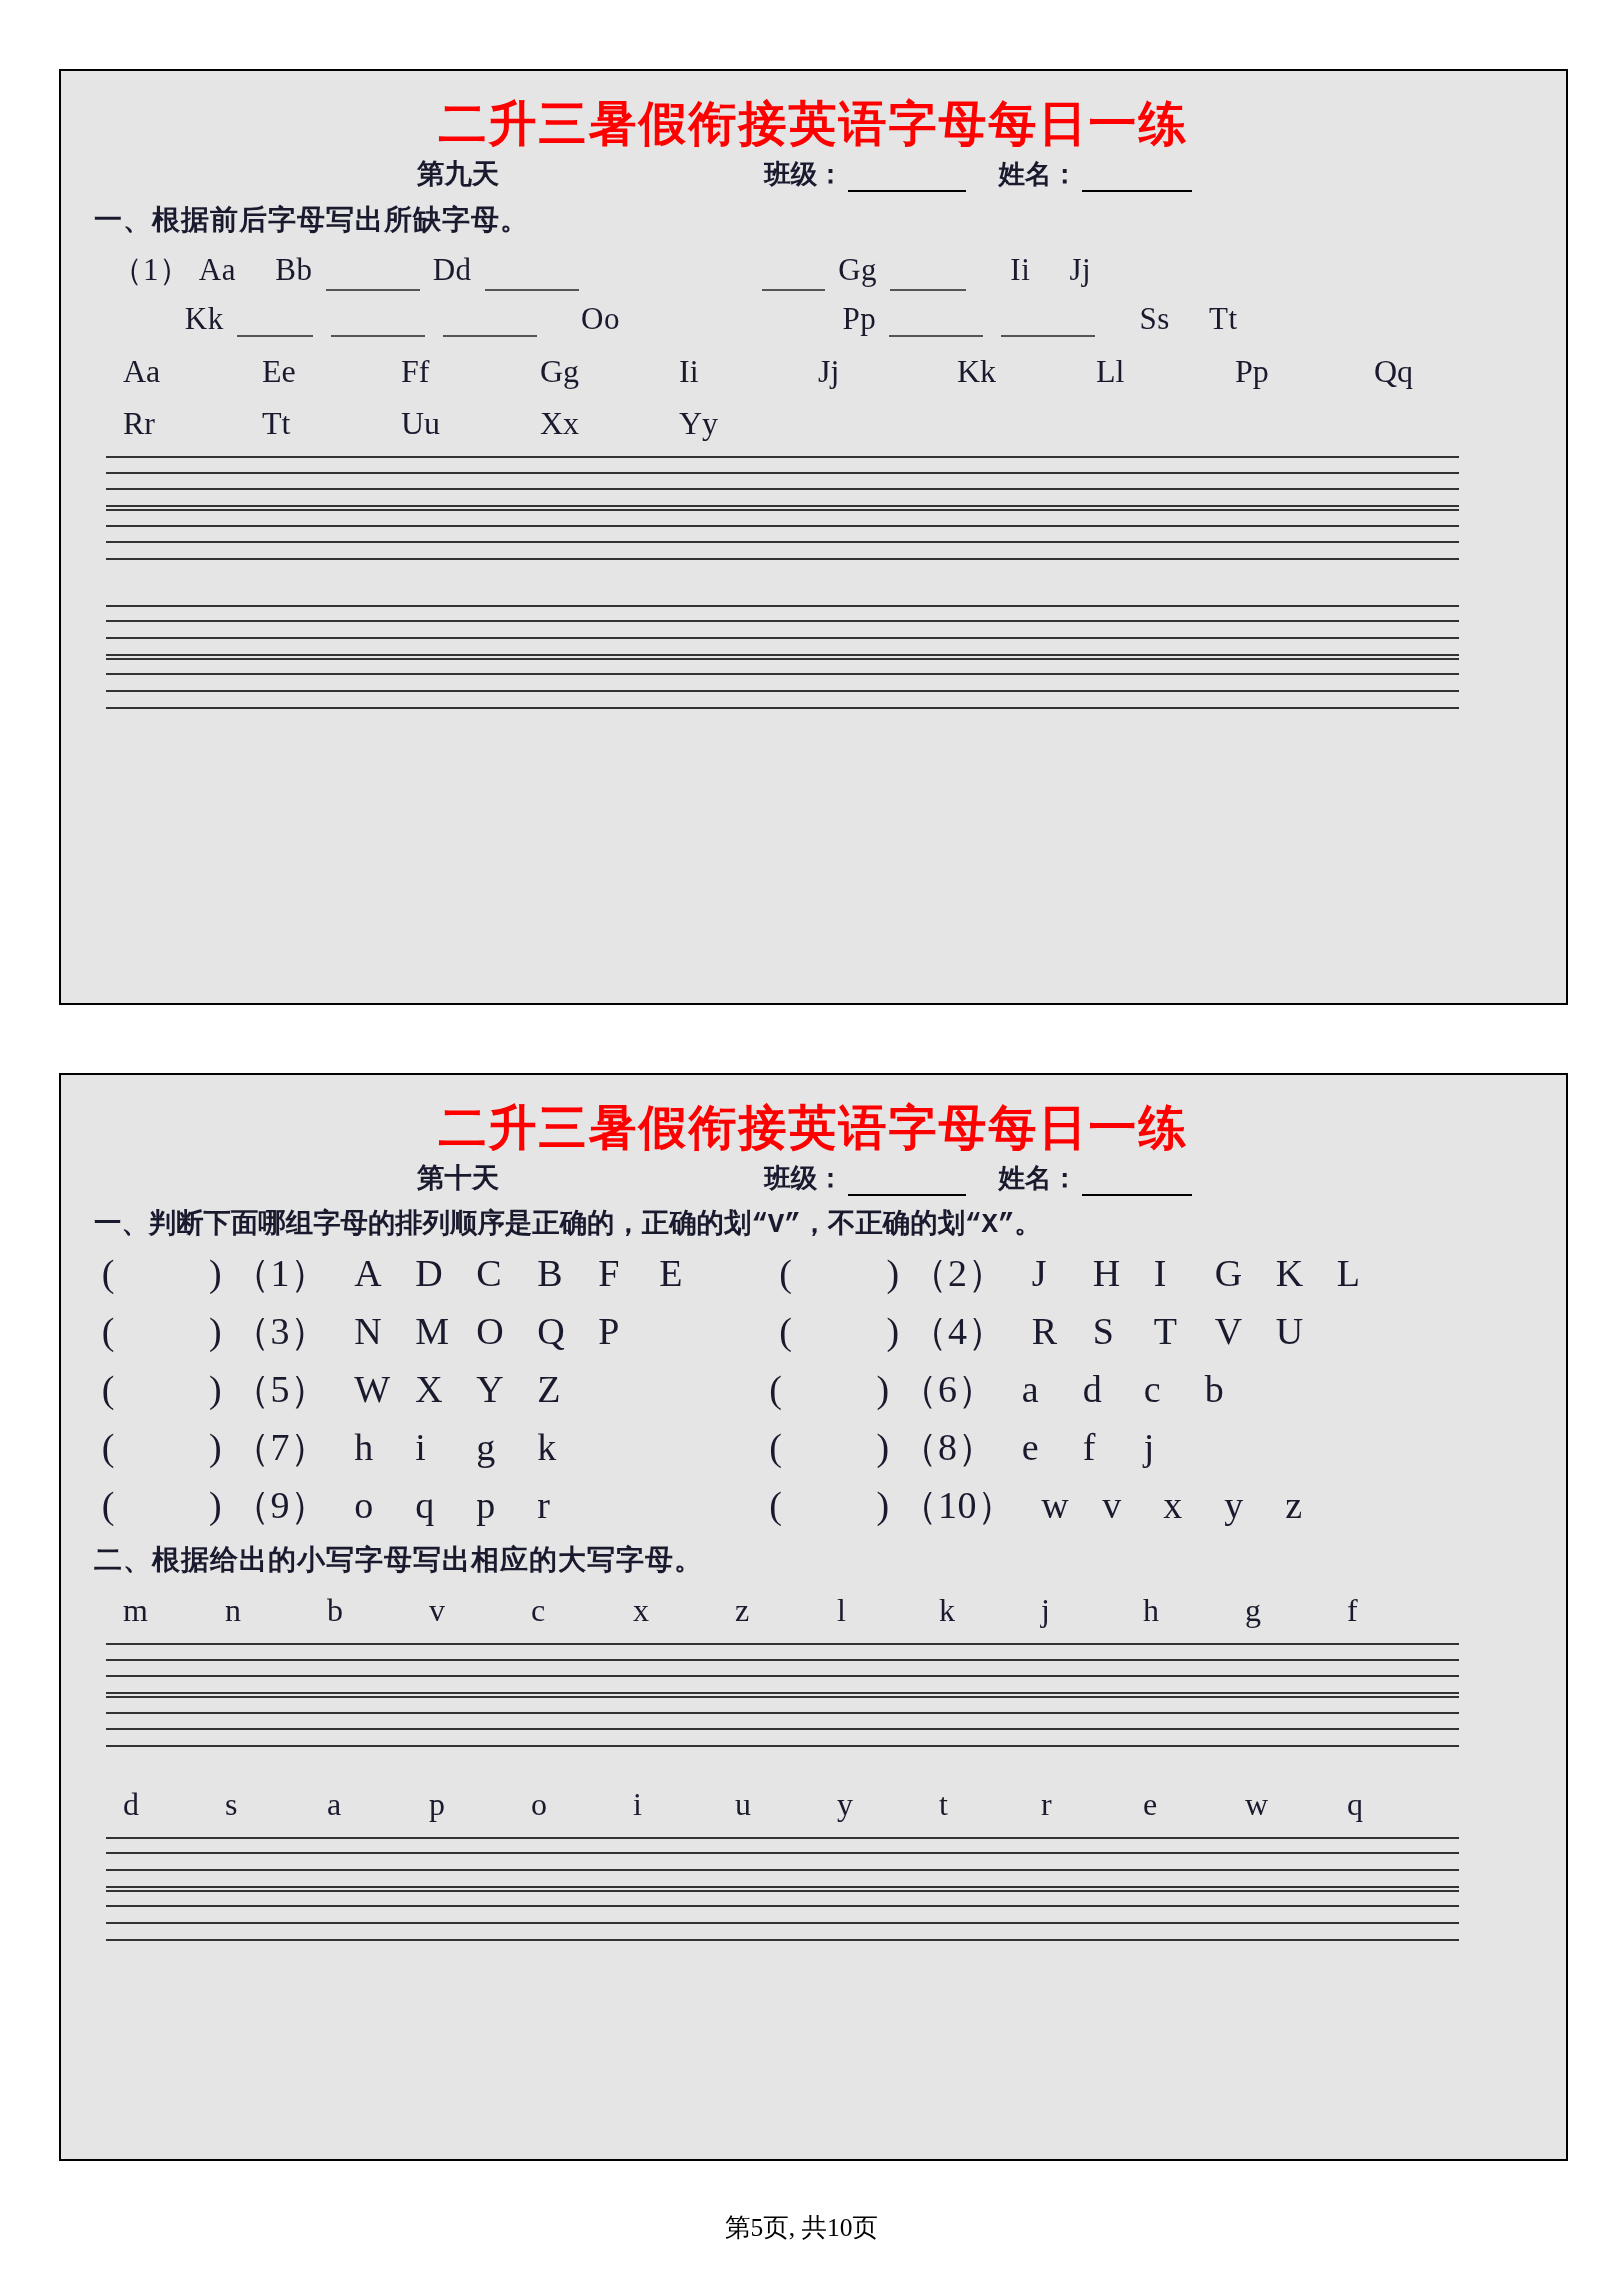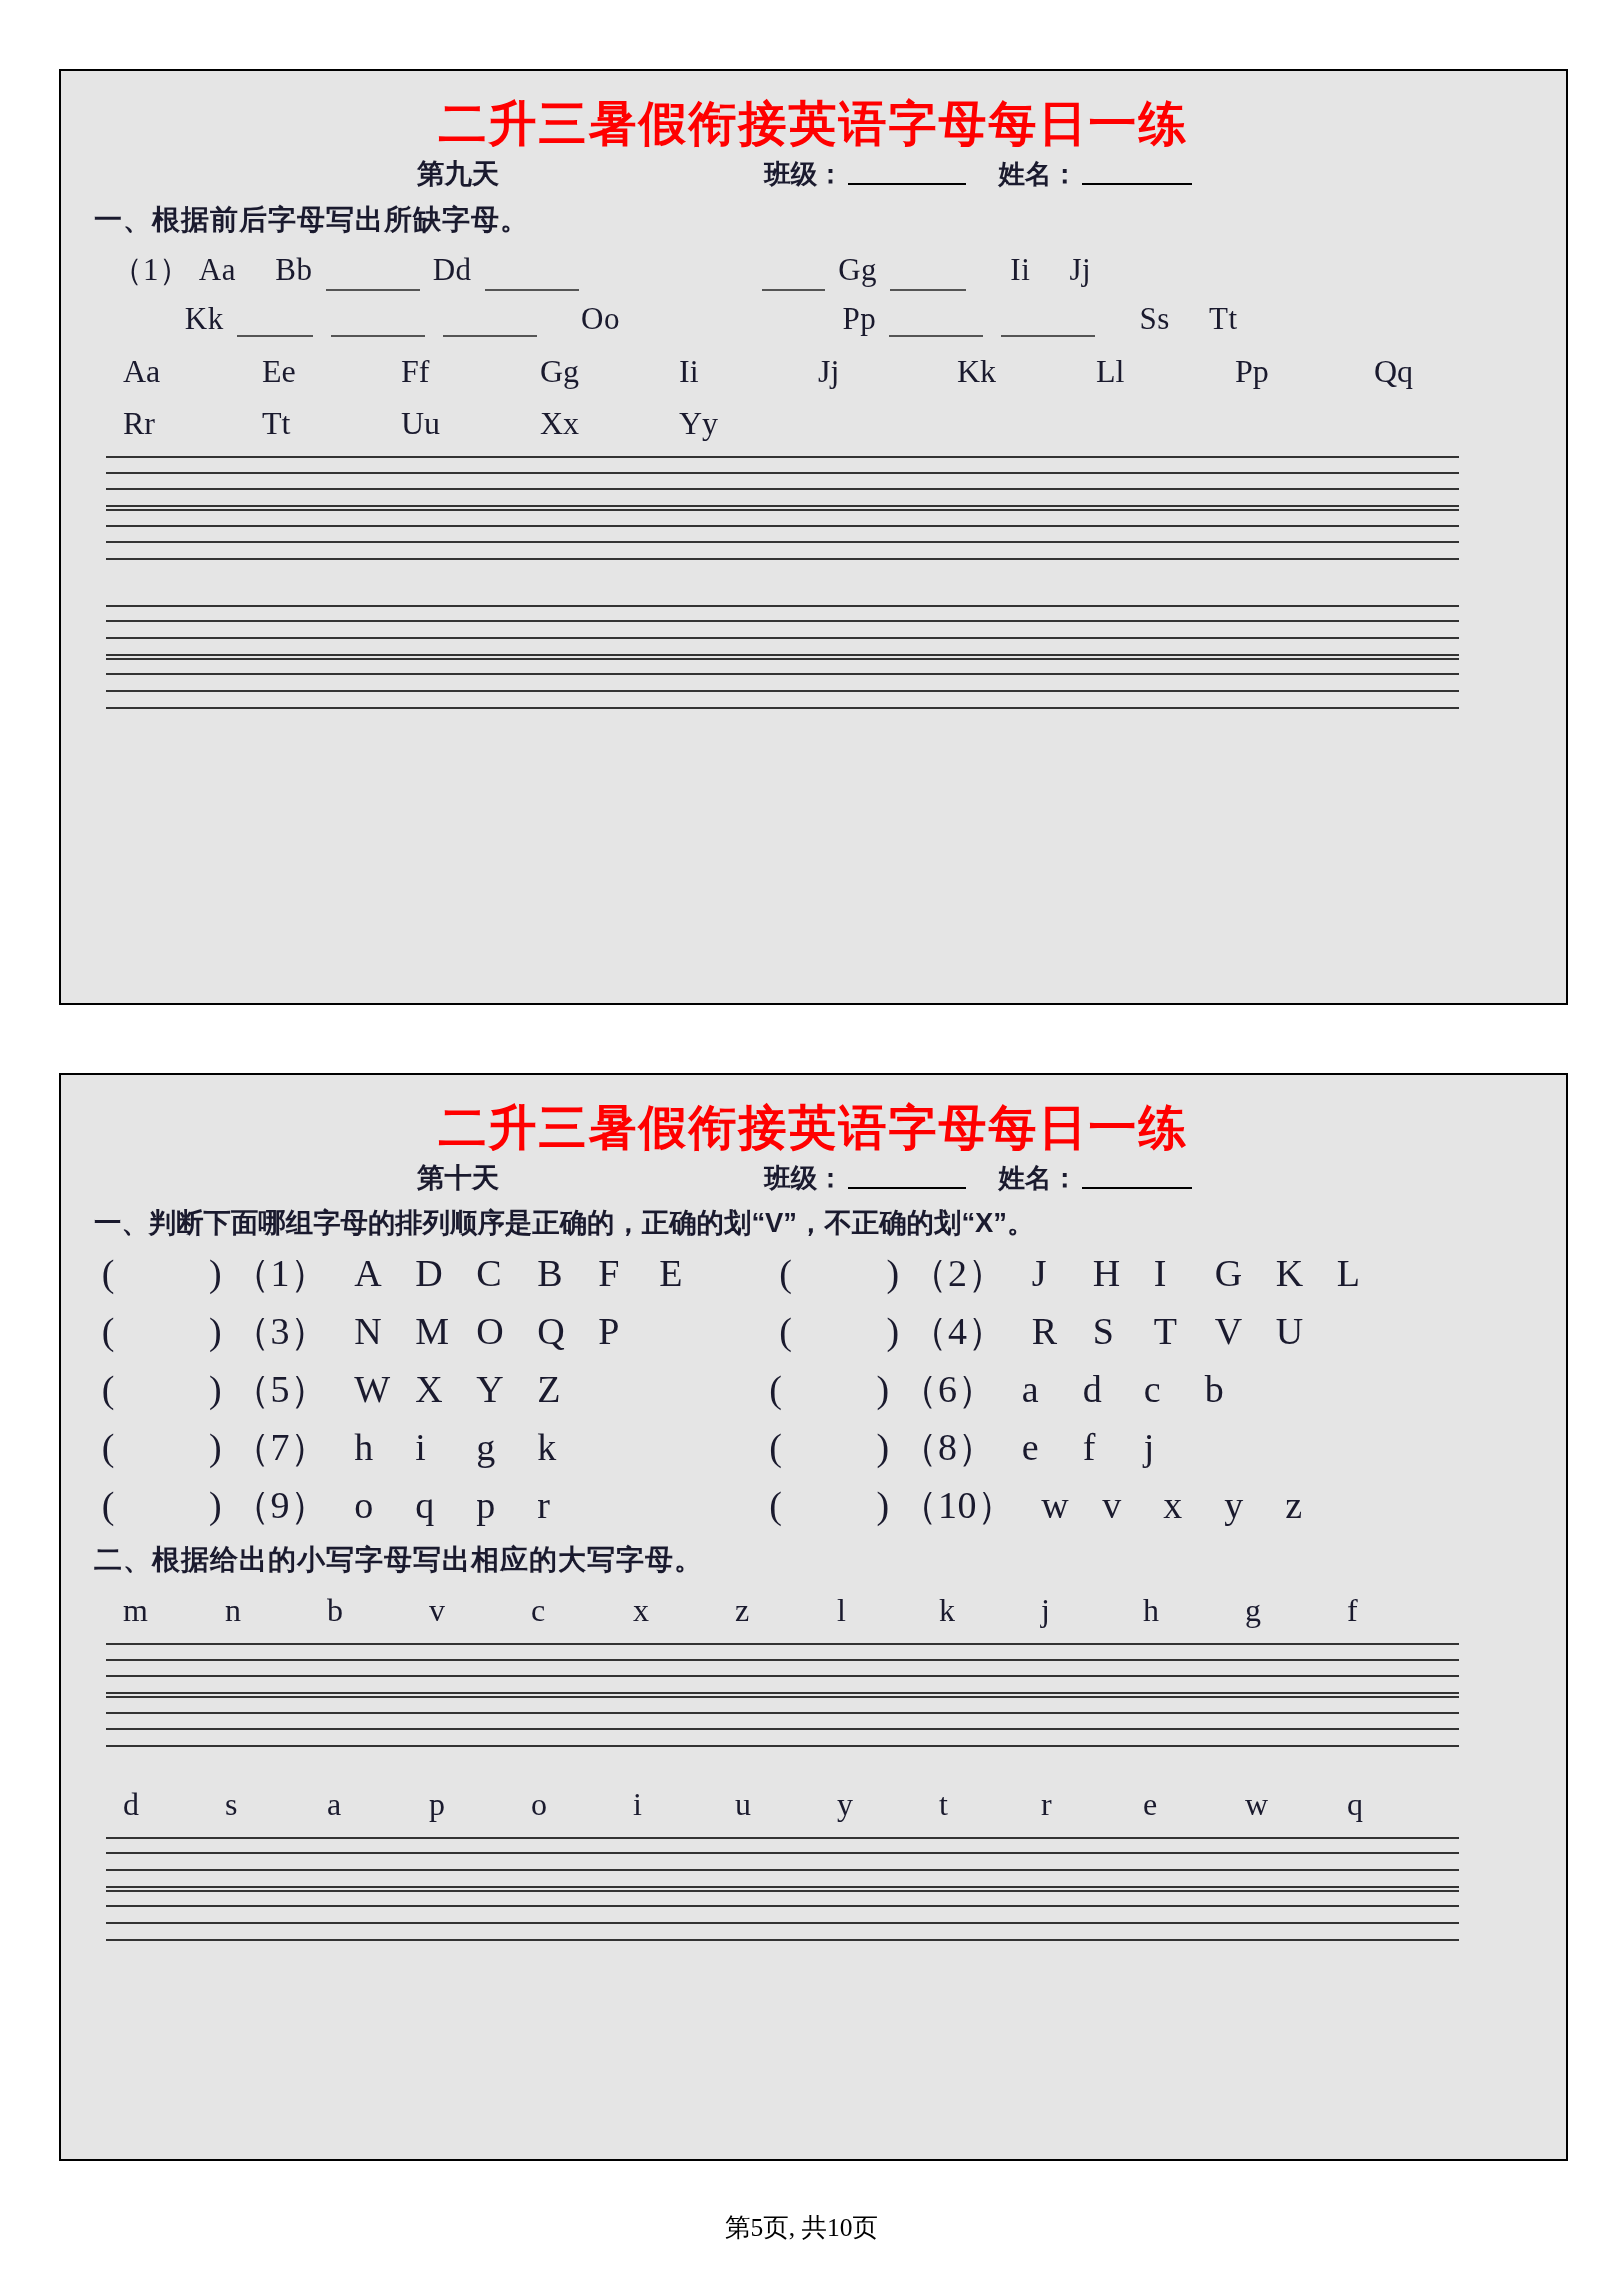--- a/index.html
+++ b/index.html
@@ -44,42 +44,42 @@
     letter-spacing: 2px;
     text-align: center;
     line-height: 1.15;
     margin: 11.8px 0 3.9px 0;
     white-space: nowrap;
   }
 
   
   .meta-row {
     display: flex;
-    align-items: center;
+    align-items: flex-end;
     font-weight: 700;
     font-size: 26.5px;
     margin: 3.9px 0 2px 0;
     white-space: nowrap;
   }
   .meta-day   { margin-left: 323px; font-size: 27.4px; }
   .meta-class { margin-left: 265px; }
   .meta-name  { margin-left: 29px; }
   .blank-ul {
     display: inline-block;
     border-bottom: 2.5px solid #000;
     width: 118px;
     height: 21.6px;
     vertical-align: bottom;
     margin: 0 3.9px;
   }
   .blank-ul.short { width: 110px; }
 
   
   .instr {
-    font-family: Liberation Sans, sans-serif;
+    font-family: Liberation Mono, monospace;
     font-weight: 700;
     font-size: 28px;
     letter-spacing: 1px;
     margin: 9.8px 0 5.9px 0;
     white-space: nowrap;
   }
   .instr.tight { font-size: 27.4px; letter-spacing: 0px; }
 
   
   .fill-row {

